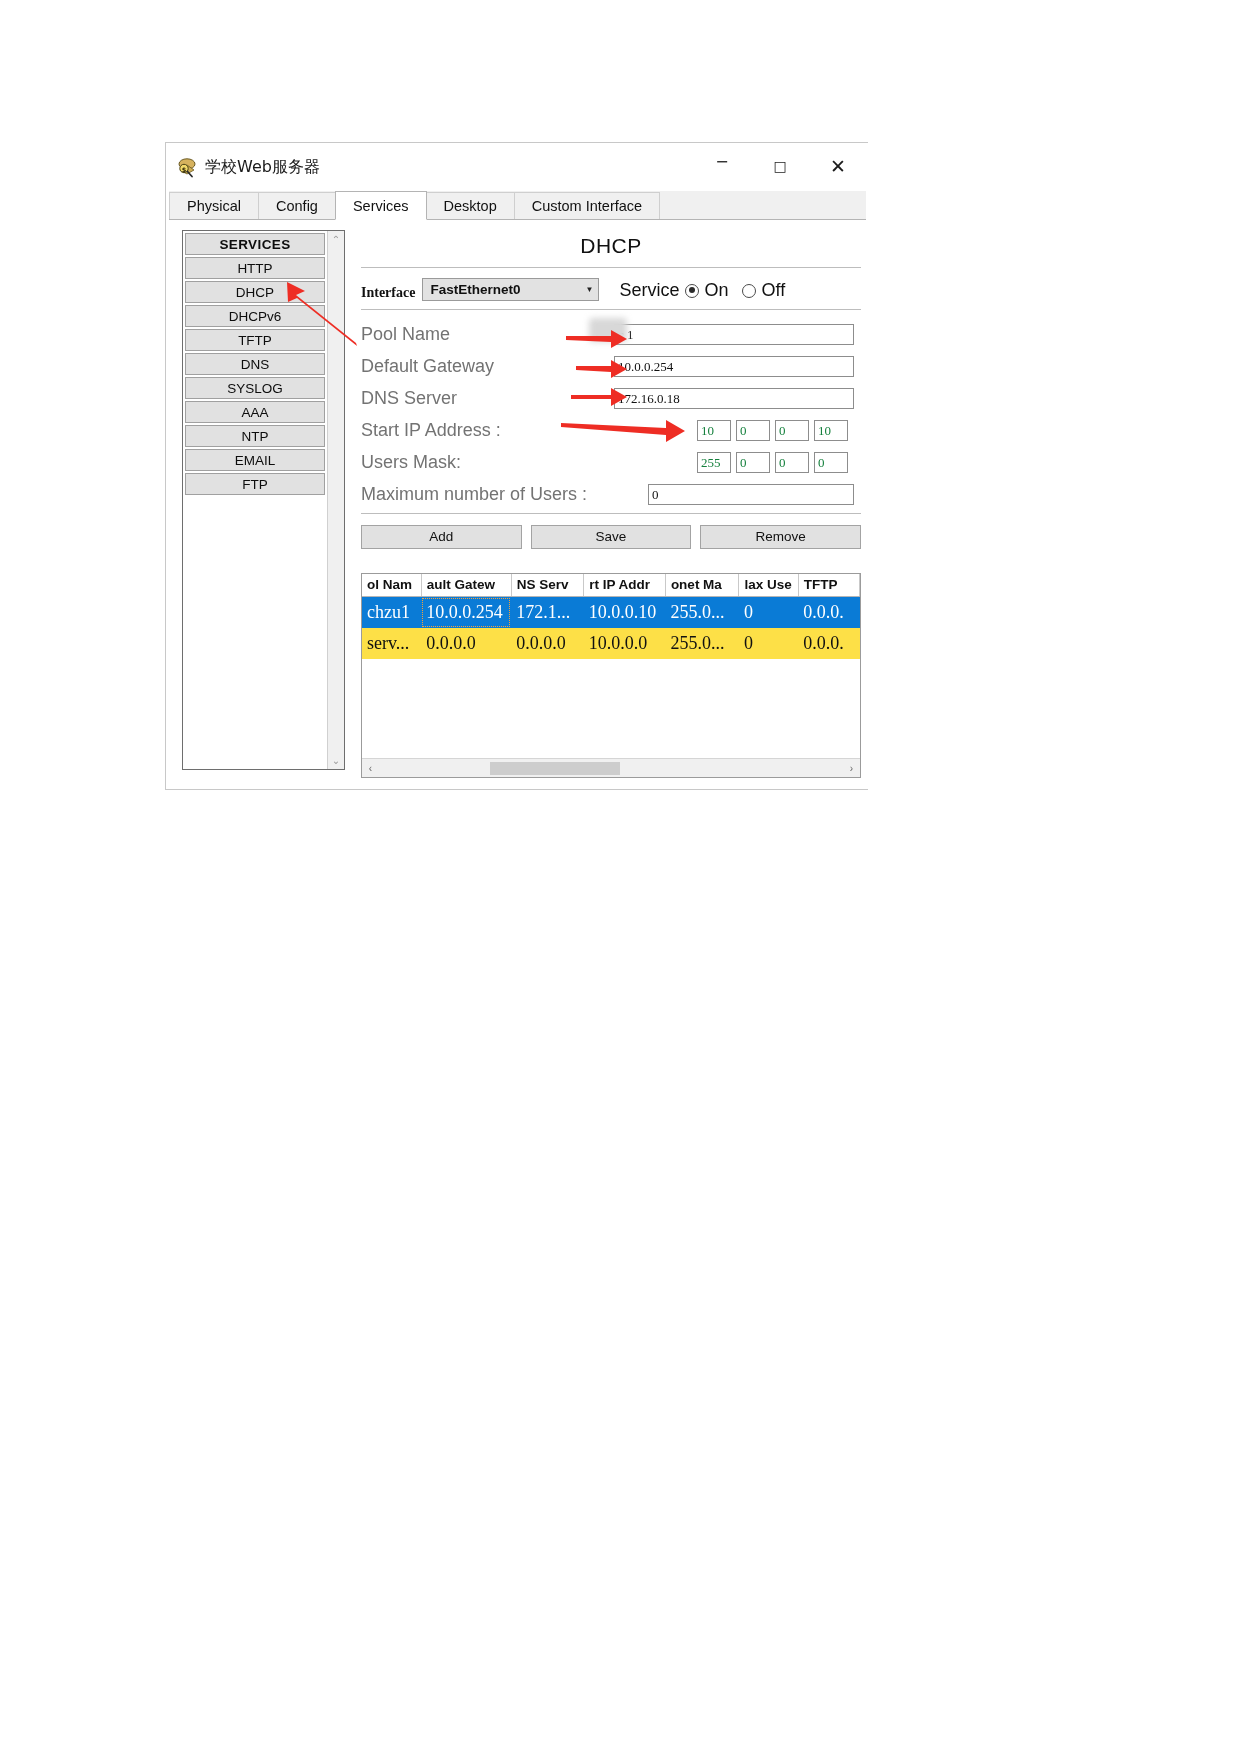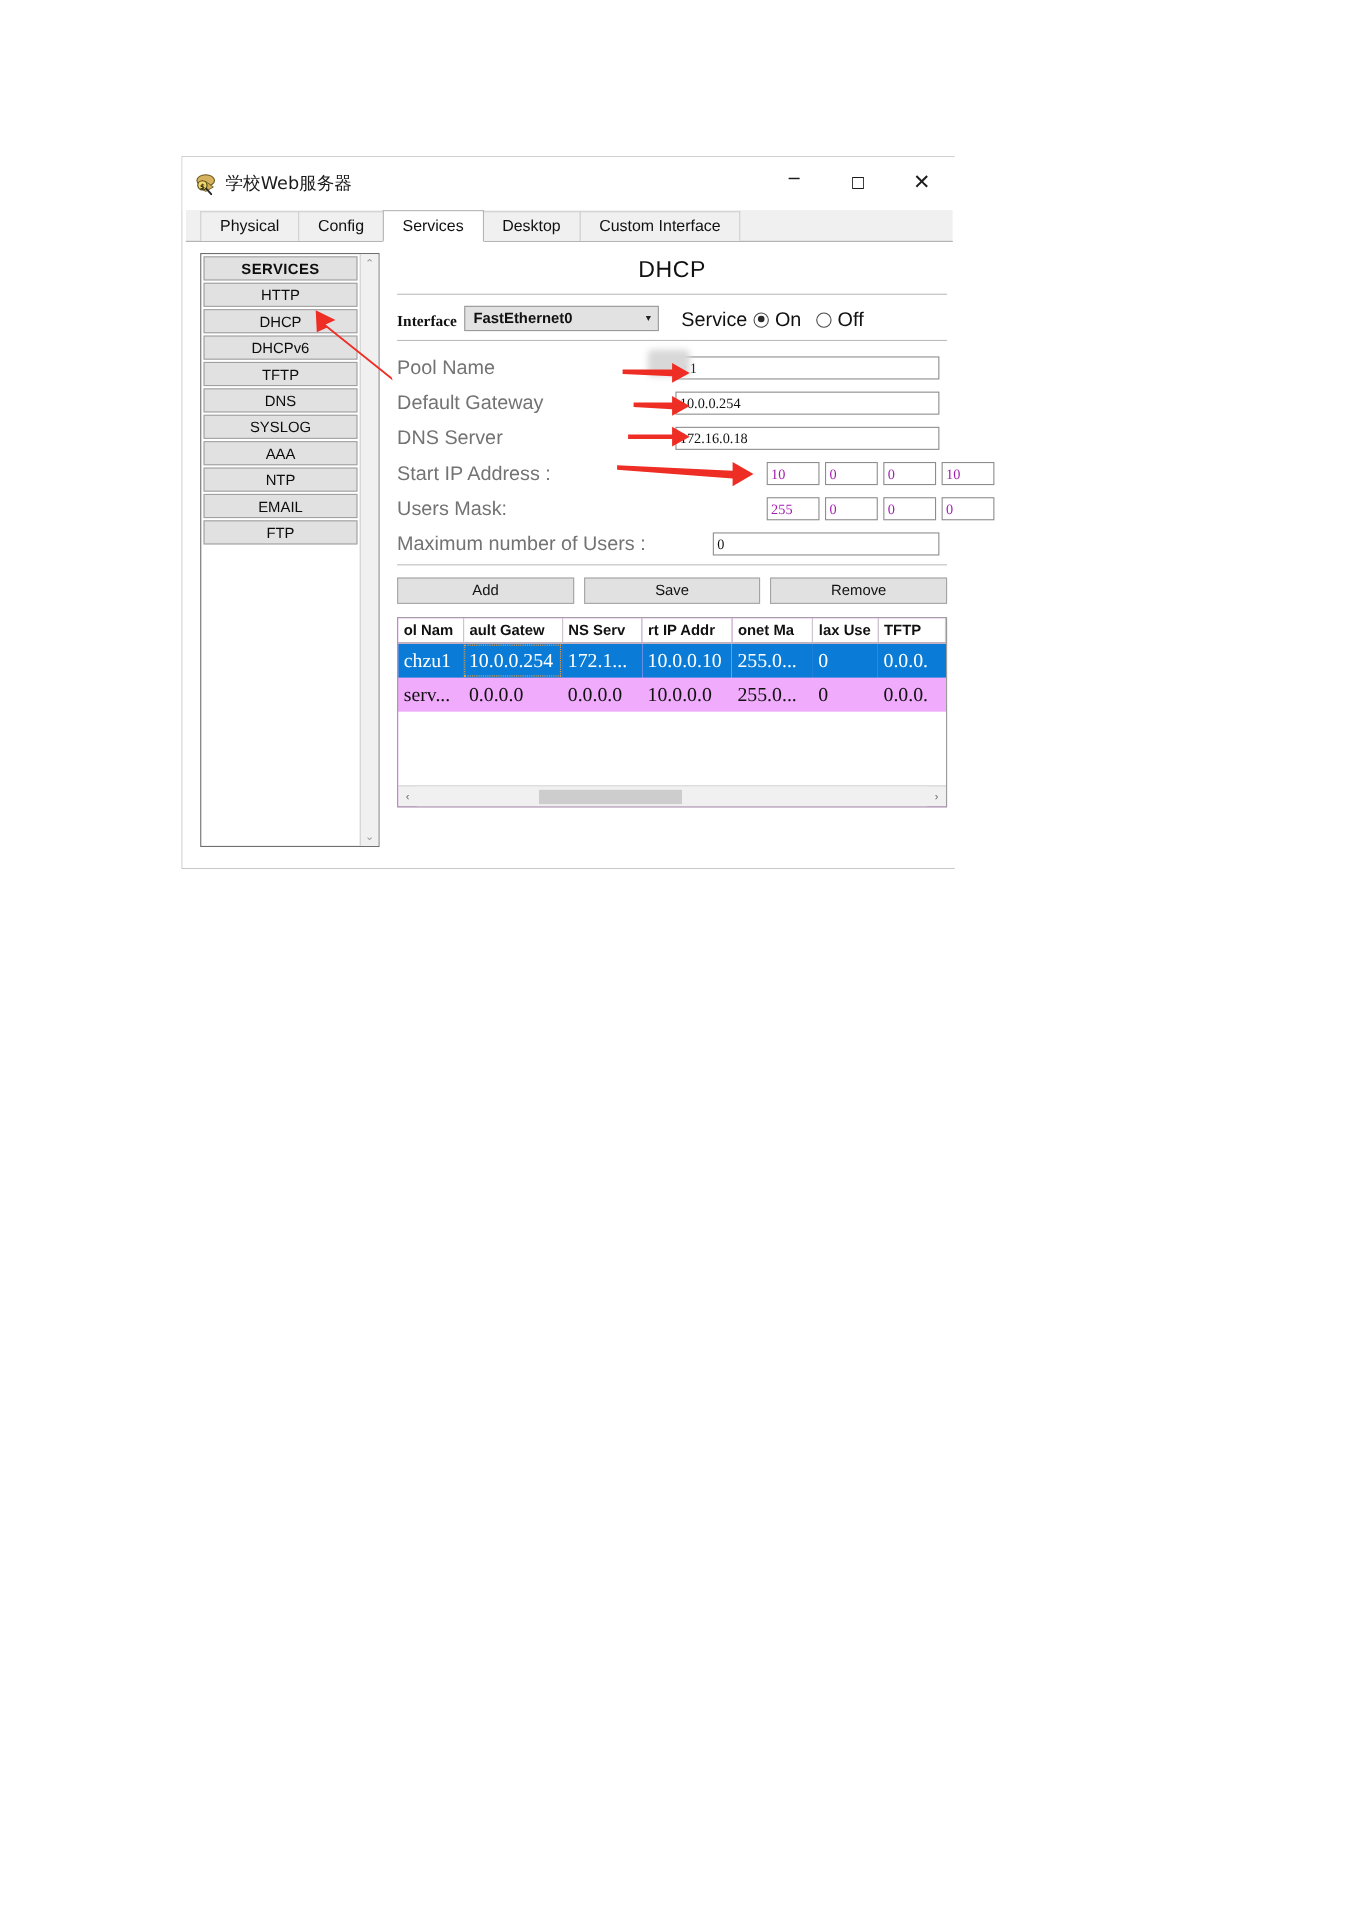--- a/index.html
+++ b/index.html
@@ -38,21 +38,21 @@
   #btn-max{right:66px;}
   #btn-close{right:8px;}
   .winbtn .gl{font-size:17px;line-height:1;font-family:"DejaVu Sans",sans-serif;}
   #btn-min .gl{font-size:16px;position:relative;top:-4px;}
   #btn-max .gl{font-size:14px;}
   #btn-close .gl{font-size:19px;}
 
   
   #tabstrip{
     display:flex;align-items:flex-end;height:28px;margin:0 3px 0 3px;
-    border-bottom:1px solid #b4b4b4;background:#f0f0f0;position:relative;padding-left:13px;
+    border-bottom:1px solid #b4b4b4;background:#f0f0f0;position:relative;
   }
   #tabstrip::after{
     content:"";position:absolute;left:0;right:0;bottom:-1px;height:1px;background:#b4b4b4;
   }
   .tab{
     height:27px;line-height:27px;padding:0 17px;font-size:14.5px;color:#111;
     background:#f0f0f0;border:1px solid #cfcfcf;border-bottom:none;margin-right:-1px;
     box-sizing:border-box;position:relative;z-index:1;
     font-family:"Liberation Sans",sans-serif;
   }
@@ -114,38 +114,38 @@
   .txt{
     border:1px solid #8d8d8d;background:#ffffff;height:21px;box-sizing:border-box;
     font-size:13px;color:#111;padding:0 3px;line-height:19px;overflow:hidden;white-space:nowrap;
     font-family:"Liberation Serif",serif;
   }
   #pool-input{position:absolute;left:253px;width:240px;}
   #gw-input{position:absolute;left:253px;width:240px;}
   #dns-input{position:absolute;left:253px;width:240px;}
   .octets{position:absolute;display:flex;gap:5px;}
   .oct{
-    width:48px;height:21px;border:1px solid #8d8d8d;background:#fff;box-sizing:border-box;
-    font-size:13px;color:#a21caf;padding:0 3px;line-height:19px;font-family:"Liberation Serif",serif;
+    width:34px;height:21px;border:1px solid #8d8d8d;background:#fff;box-sizing:border-box;
+    font-size:13px;color:#15803d;padding:0 3px;line-height:19px;font-family:"Liberation Serif",serif;
   }
   #maxusers-input{position:absolute;left:287px;width:206px;}
   #tftp-input{position:absolute;left:280px;width:213px;}
 
   .abs-row{position:relative;height:30px;}
 
   
   #btn-row{display:flex;gap:9px;margin-top:11px;}
   .actbtn{
     flex:1 1 0;height:24px;line-height:22px;text-align:center;font-size:13.5px;color:#111;
     background:#e1e1e1;border:1px solid #a3a3a3;box-sizing:border-box;
   }
 
   
   #table-wrap{
-    margin-top:12px;border:1px solid #9b9b9b;background:#f0abfc;height:173px;box-sizing:border-box;
+    margin-top:24px;border:1px solid #9b9b9b;background:#fde047;height:205px;box-sizing:border-box;
     display:flex;flex-direction:column;overflow:hidden;
   }
   #tbl{width:100%;border-collapse:collapse;table-layout:fixed;}
   #tbl th{
     font-size:13.5px;font-weight:bold;color:#111;text-align:left;padding:3px 2px 4px 5px;
     border-right:1px solid #c9c9c9;border-bottom:1px solid #b5b5b5;background:#ffffff;
     white-space:nowrap;overflow:hidden;
   }
   #tbl td{
     font-size:18px;color:#111;text-align:left;padding:5px 2px 5px 5px;white-space:nowrap;overflow:hidden;

